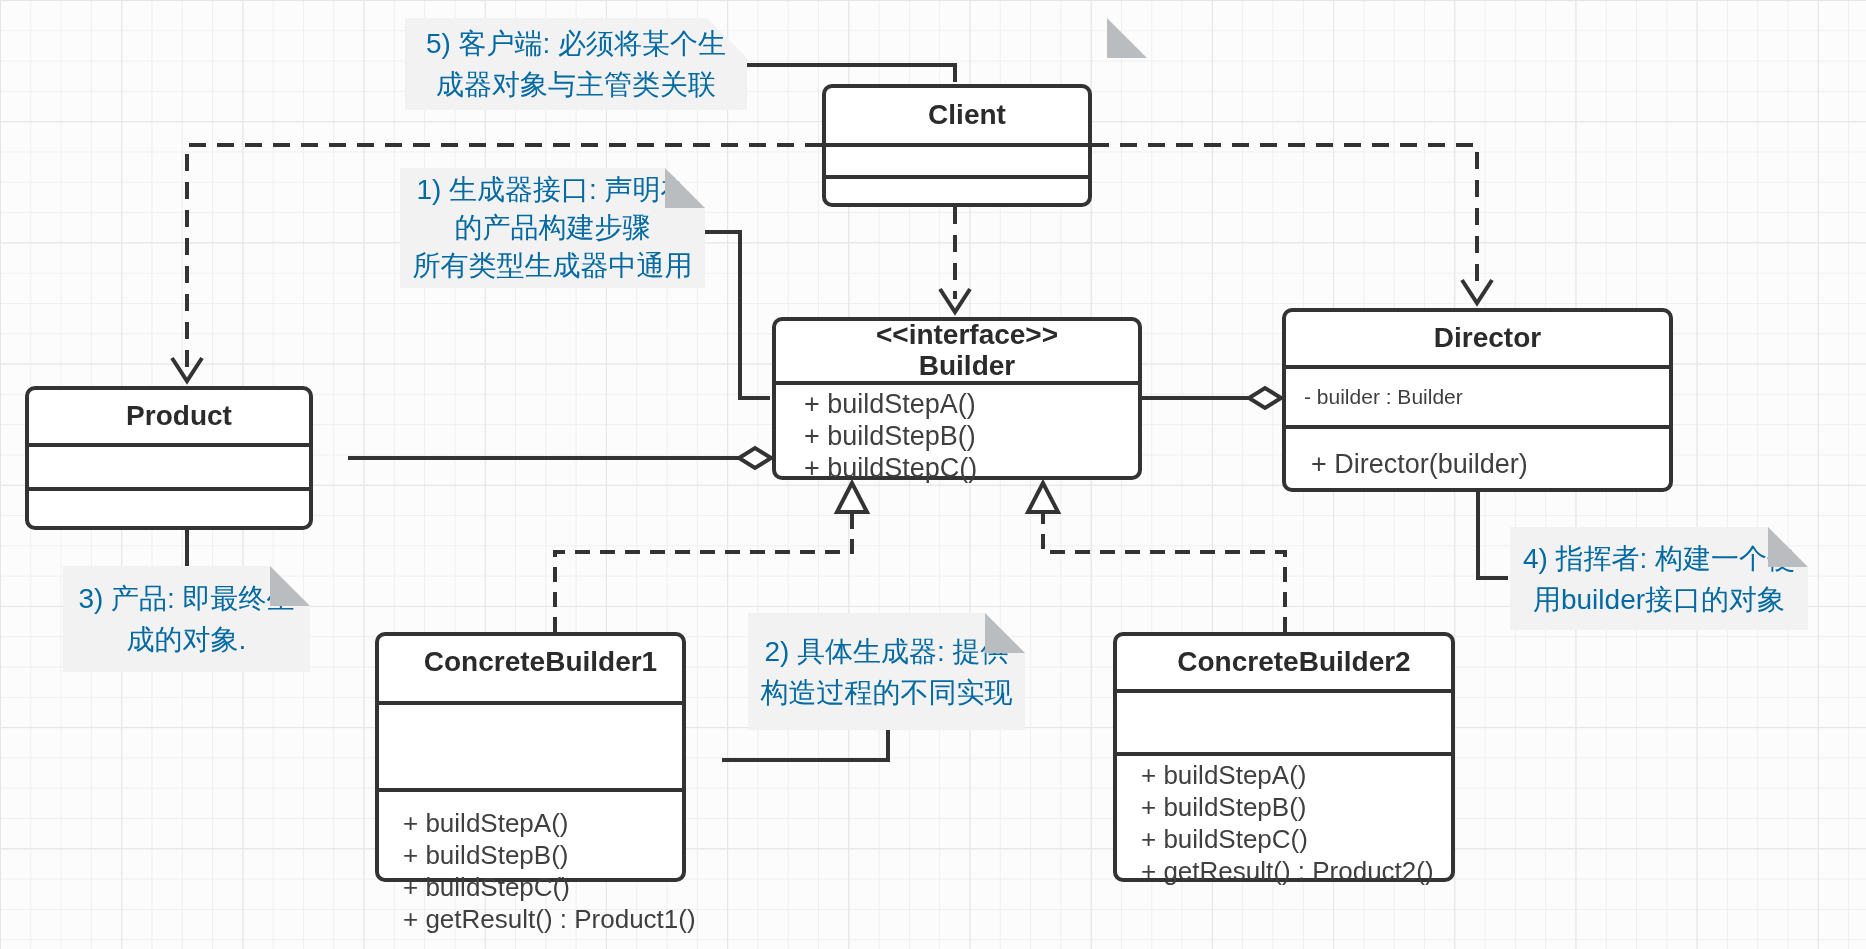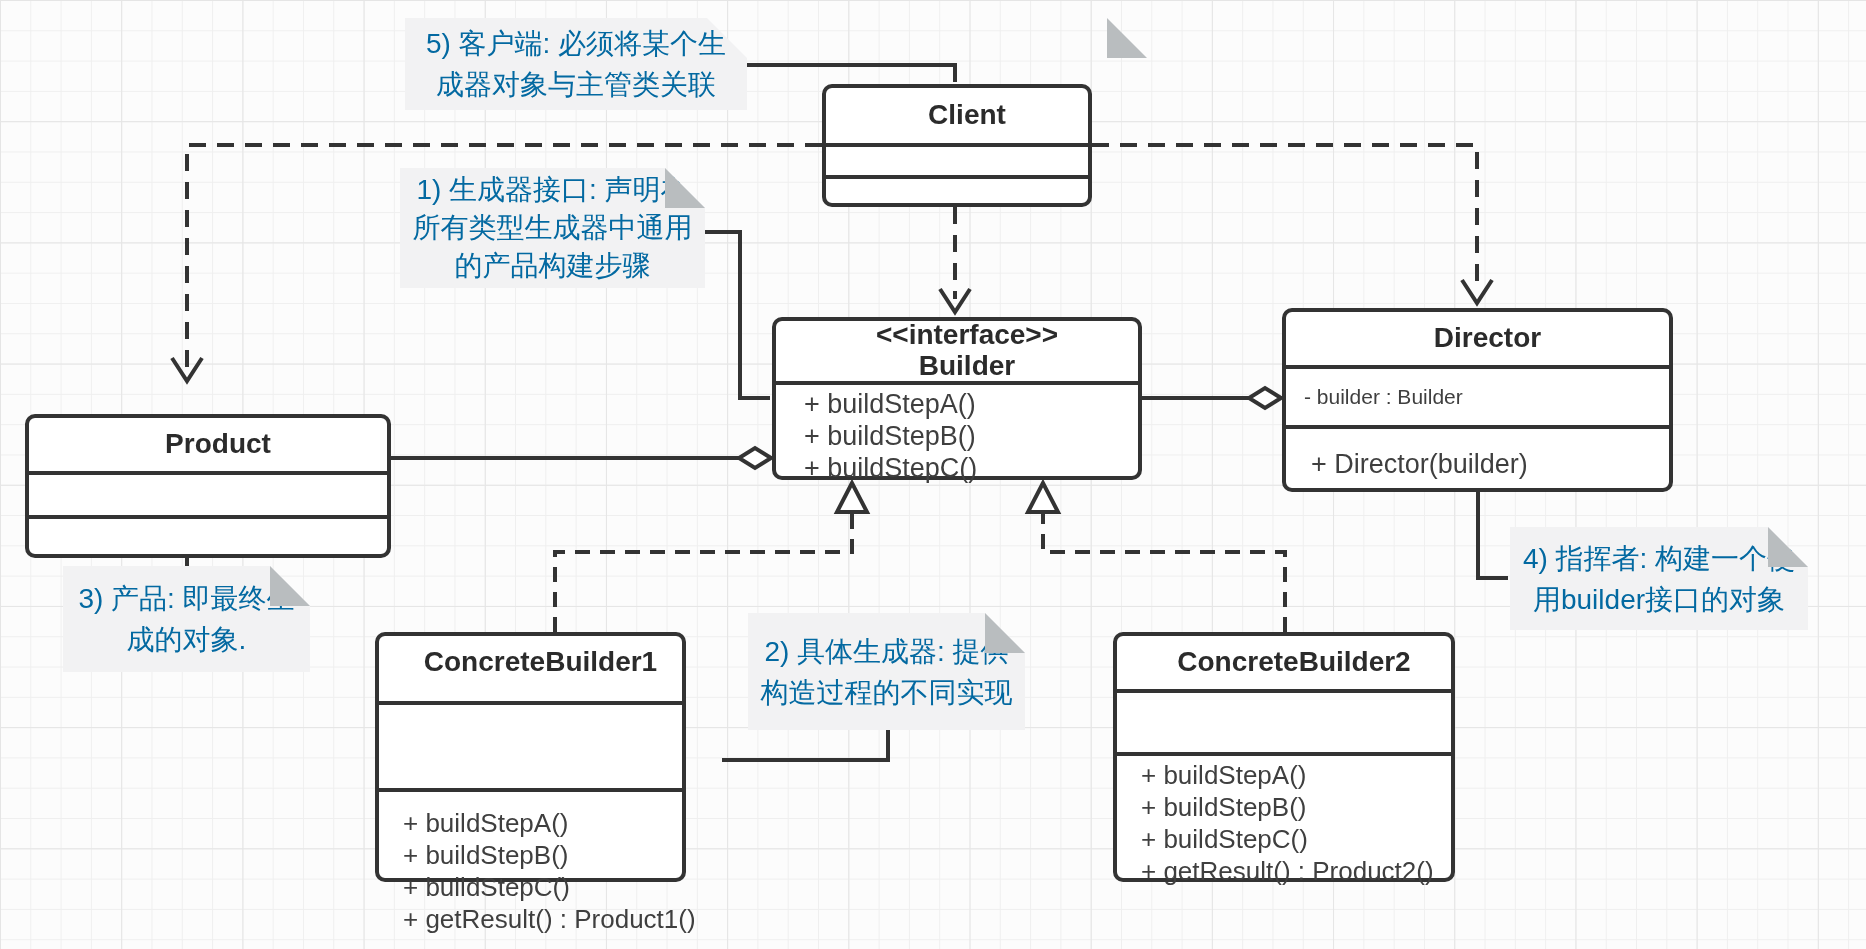--- a/index.html
+++ b/index.html
@@ -130,21 +130,21 @@
     <div class="uml-sep"></div>
     <div class="uml-attr" style="height:56px;">
       <span>- builder : Builder</span>
     </div>
     <div class="uml-sep"></div>
     <div class="uml-method-top" style="flex:1;margin-top:12px;">
       <span>+ Director(builder)</span>
     </div>
   </div>
 
-  <div class="uml" style="left:25px;top:386px;width:366px;height:144px;margin-top:28px;">
+  <div class="uml" style="left:25px;top:386px;width:288px;height:144px;">
     <div class="uml-title" style="height:53px;">Product</div>
     <div class="uml-sep"></div>
     <div class="uml-row" style="height:40px;"></div>
     <div class="uml-sep"></div>
     <div class="uml-row" style="flex:1;"></div>
   </div>
 
   <div class="uml" style="left:375px;top:632px;width:311px;height:250px;gap:12px;">
     <div class="uml-title" style="height:53px;">ConcreteBuilder1</div>
     <div class="uml-sep"></div>
@@ -172,22 +172,22 @@
   </div>
 
   <div class="note" style="left:405px;top:18px;width:342px;height:92px;">
     <div class="note-line">5) 客户端: 必须将某个生</div>
     <div class="note-line">成器对象与主管类关联</div>
   </div>
   <div class="note-fold" style="left:1107px;top:18px;position:absolute;"></div>
 
   <div class="note tight" style="left:400px;top:168px;width:305px;height:120px;">
     <div class="note-line">1) 生成器接口: 声明在</div>
+    <div class="note-line">的产品构建步骤</div>
     <div class="note-line">所有类型生成器中通用</div>
-    <div class="note-line">的产品构建步骤</div>
   </div>
   <div class="note-fold" style="left:665px;top:168px;position:absolute;"></div>
 
   <div class="note" style="left:63px;top:566px;width:247px;height:106px;">
     <div class="note-line">3) 产品: 即最终生</div>
     <div class="note-line">成的对象.</div>
   </div>
   <div class="note-fold" style="left:270px;top:566px;position:absolute;"></div>
 
   <div class="note" style="left:748px;top:613px;width:277px;height:117px;">

